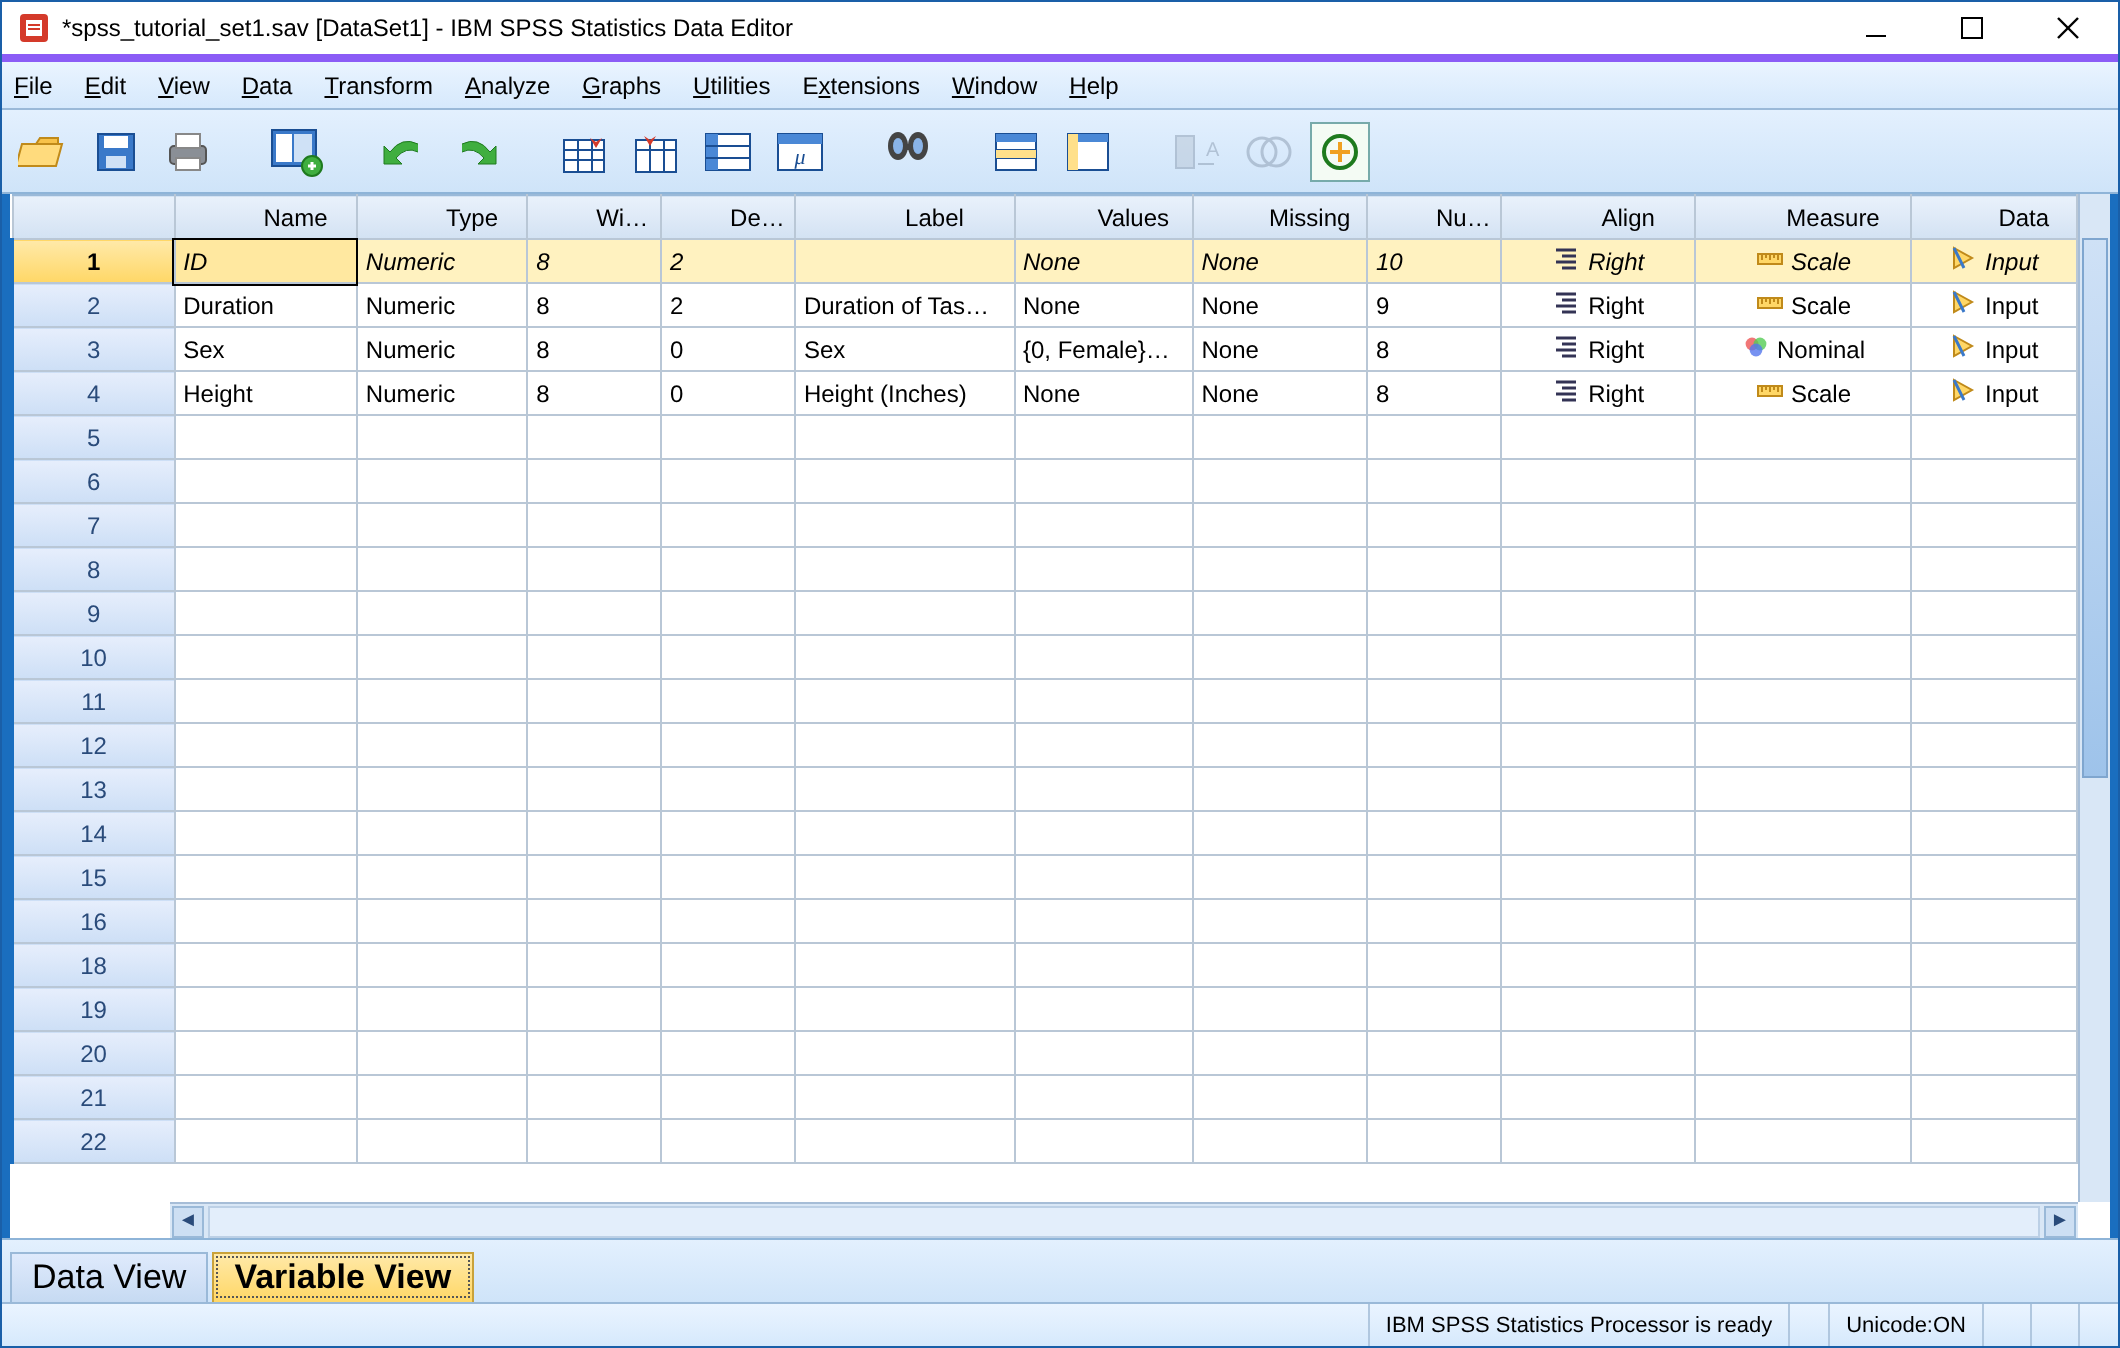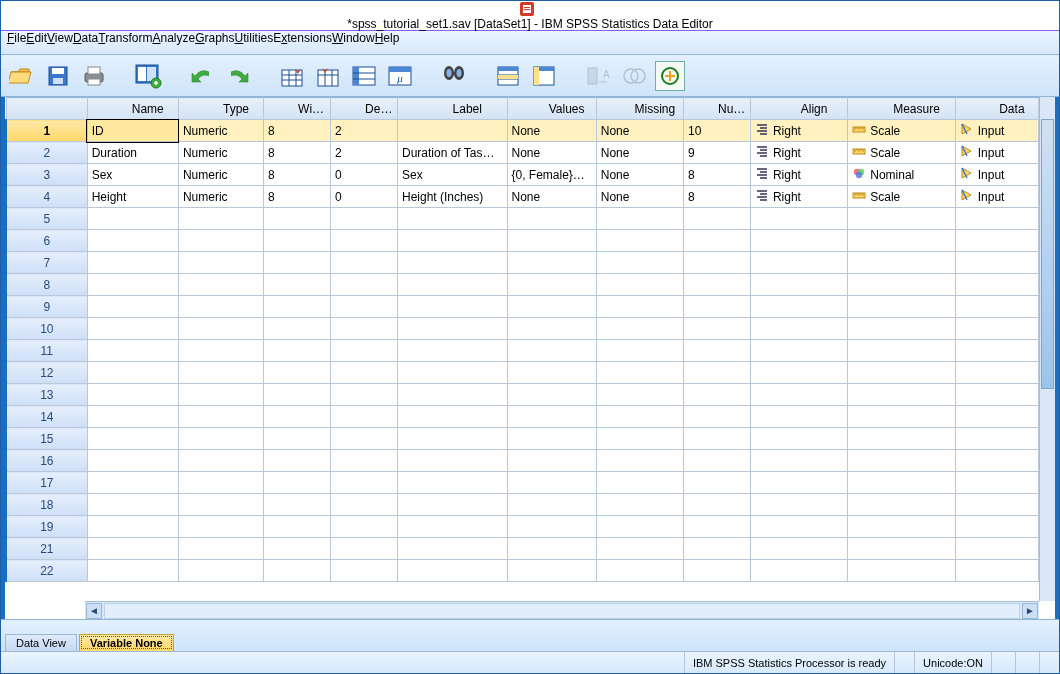--- a/index.html
+++ b/index.html
@@ -1,48 +1,48 @@
 <!DOCTYPE html>
 <html><head>
 <meta charset="utf-8">
 <style>
   * { box-sizing: border-box; margin: 0; padding: 0; }
   body { font-family: Arial, sans-serif; font-size: 12px; background: #fff; }
   .window { width: 1060px; height: 674px; border: 1px solid #1a5fa8; background: #fff; display: flex; flex-direction: column; }
-  .titlebar { height: 30px; background: #fff; display: flex; align-items: center; padding: 0 8px; border-bottom: 1px solid #8b5cf6; flex-direction: column; }
+  .titlebar { height: 30px; background: #fff; display: flex; align-items: center; padding: 0 8px; border-bottom: 4px solid #8b5cf6; }
   .titlebar .app-icon { width: 16px; height: 16px; margin-right: 6px; }
   .titlebar .title { flex: 1; color: #000; font-size: 12px; }
   .win-controls { display: flex; gap: 18px; margin-right: 2px; }
   .win-btn { width: 30px; height: 20px; display:flex; align-items:center; justify-content:center; cursor:default; }
-  .menubar { height: 24px; background: linear-gradient(#eaf4ff,#d6e9fc); border-bottom: 1px solid #9ab9d8; display:flex; align-items:flex-start; padding: 0 6px; gap: 0; }
+  .menubar { height: 24px; background: linear-gradient(#eaf4ff,#d6e9fc); border-bottom: 1px solid #9ab9d8; display:flex; align-items:center; padding: 0 6px; gap: 16px; }
   .menu-item { color:#000; font-size:12px; cursor:default; }
   .menu-item .u { text-decoration: underline; }
   .toolbar { height: 42px; background: linear-gradient(#e3f0fe,#cfe4f9); border-bottom: 1px solid #8eb4d8; display:flex; align-items:center; padding: 2px 6px; gap: 6px; }
   .tbtn { width: 30px; height: 30px; display:flex; align-items:center; justify-content:center; border:1px solid transparent; }
   .tbtn.framed { border:1px solid #7aa; background:#f4fbf4; }
   .tsep { width: 12px; }
   .content { flex:1; position:relative; background:#fff; border-left:4px solid #1a6ebf; border-right:4px solid #1a6ebf; overflow:hidden; }
   .grid-wrap { position:absolute; inset:0; overflow:hidden; }
   table { border-collapse: collapse; table-layout: fixed; width: 1034px; }
   th, td { border: 1px solid #b9c7d6; font-size: 12px; height: 22px; padding: 0 4px; text-align:left; overflow:hidden; white-space:nowrap; text-overflow:ellipsis; }
   thead th { background: linear-gradient(#e9f1fb,#d3e2f3); text-align:center; color:#000; font-weight:normal; border-top:1px solid #9ab9d8;padding-left:34px; }
   .corner { width:80px; background:linear-gradient(#e9f1fb,#d3e2f3); }
   th.rowhdr { width:80px; background: linear-gradient(#e6eefc,#cddff6); text-align:center; font-weight:normal; color:#2a4b7a; border-left:2px solid #1a6ebf; }
   th.rowhdr.sel { background: linear-gradient(#ffe9a8,#ffd766); font-weight:bold; color:#000;}
-  tr.sel td { background: #fff2c0; }
+  tr.sel td { background: #fff2c0; font-style: italic; }
   tr.sel td.cell-name { background:#ffe8a0; outline:1px solid #000; }
-  .iconcell { display:flex; align-items:center; gap:4px; }
+  .iconcell { display:flex; align-items:center; gap:4px;justify-content:center; }
   .ico { width:14px; height:14px; display:inline-block; }
   .vscroll { position:absolute; right:0; top:0; bottom:18px; width:16px; background:#d9e7f6; border-left:1px solid #a6bdd7; }
   .vscroll .thumb { position:absolute; top:22px; left:1px; right:1px; height:270px; background:linear-gradient(#cfe1f6,#9ec3ea); border:1px solid #7fa6cf; }
   .hscroll { position:absolute; left:80px; right:16px; bottom:0; height:18px; background:#d9e7f6; border-top:1px solid #a6bdd7; display:flex; align-items:center; }
   .hscroll .arrow { width:16px; height:16px; background:#cddff3; border:1px solid #9ab9d8; margin:0 1px; display:flex;align-items:center;justify-content:center; font-size:10px;color:#2a4b7a;}
   .hscroll .track { flex:1; height:16px; background:#e3eefb; border:1px solid #bcd0e6; margin:0 1px; }
   .tab-strip { height: 32px; background: linear-gradient(#e3f0fe,#cfe4f9); border-top:1px solid #8eb4d8; display:flex; align-items:flex-end; padding: 0 4px; gap:2px; }
-  .tab { padding:2px 10px; border:1px solid #9ab9d8; border-bottom:none; background:linear-gradient(#dfeafc,#c6daf2); font-size:11px; cursor:default; }
+  .tab { padding:2px 10px; border:1px solid #9ab9d8; border-bottom:none; background:linear-gradient(#dfeafc,#c6daf2); font-size:17px; cursor:default; }
   .tab.active { background: linear-gradient(#ffe9a8,#ffd766); font-weight:bold; border-color:#c9a23a; outline:1px dotted #555; outline-offset:-3px;}
   .statusbar { height: 22px; background: linear-gradient(#eaf4ff,#d6e9fc); border-top:1px solid #9ab9d8; display:flex; align-items:flex-start; font-size:11px; color:#000; }
   .status-spacer { flex:1; }
   .status-cell { border-left:1px solid #b0c7df; padding:0 8px; height:100%; display:flex; align-items:center; }
 </style>
 </head>
 <body>
 
 <div class="window">
 
@@ -550,49 +550,49 @@
               <td></td>
               <td></td>
               <td></td>
               <td></td>
               <td></td>
               <td></td>
               <td></td>
               <td></td>
             </tr>
             <tr>
-              <th class="rowhdr">17</th>
-              <td></td>
-              <td></td>
-              <td></td>
-              <td></td>
-              <td></td>
-              <td></td>
-              <td></td>
-              <td></td>
-              <td></td>
-              <td></td>
-              <td></td>
-            </tr>
-            <tr>
               <th class="rowhdr">18</th>
               <td></td>
               <td></td>
               <td></td>
               <td></td>
               <td></td>
               <td></td>
               <td></td>
               <td></td>
               <td></td>
               <td></td>
               <td></td>
             </tr>
             <tr>
               <th class="rowhdr">19</th>
+              <td></td>
+              <td></td>
+              <td></td>
+              <td></td>
+              <td></td>
+              <td></td>
+              <td></td>
+              <td></td>
+              <td></td>
+              <td></td>
+              <td></td>
+            </tr>
+            <tr>
+              <th class="rowhdr">20</th>
               <td></td>
               <td></td>
               <td></td>
               <td></td>
               <td></td>
               <td></td>
               <td></td>
               <td></td>
               <td></td>
               <td></td>
@@ -634,21 +634,21 @@
       <div class="hscroll">
         <div class="arrow">◄</div>
         <div class="track"></div>
         <div class="arrow">►</div>
       </div>
     </div>
   </div>
 
   <div class="tab-strip">
     <div class="tab">Data View</div>
-    <div class="tab active">Variable None</div>
+    <div class="tab active">Variable View</div>
   </div>
 
   <div class="statusbar">
     <div class="status-spacer"></div>
     <div class="status-cell">IBM SPSS Statistics Processor is ready</div>
     <div class="status-cell" style="width:20px"></div>
     <div class="status-cell">Unicode:ON</div>
     <div class="status-cell" style="width:24px"></div>
     <div class="status-cell" style="width:24px"></div>
     <div class="status-cell" style="width:20px"></div>

